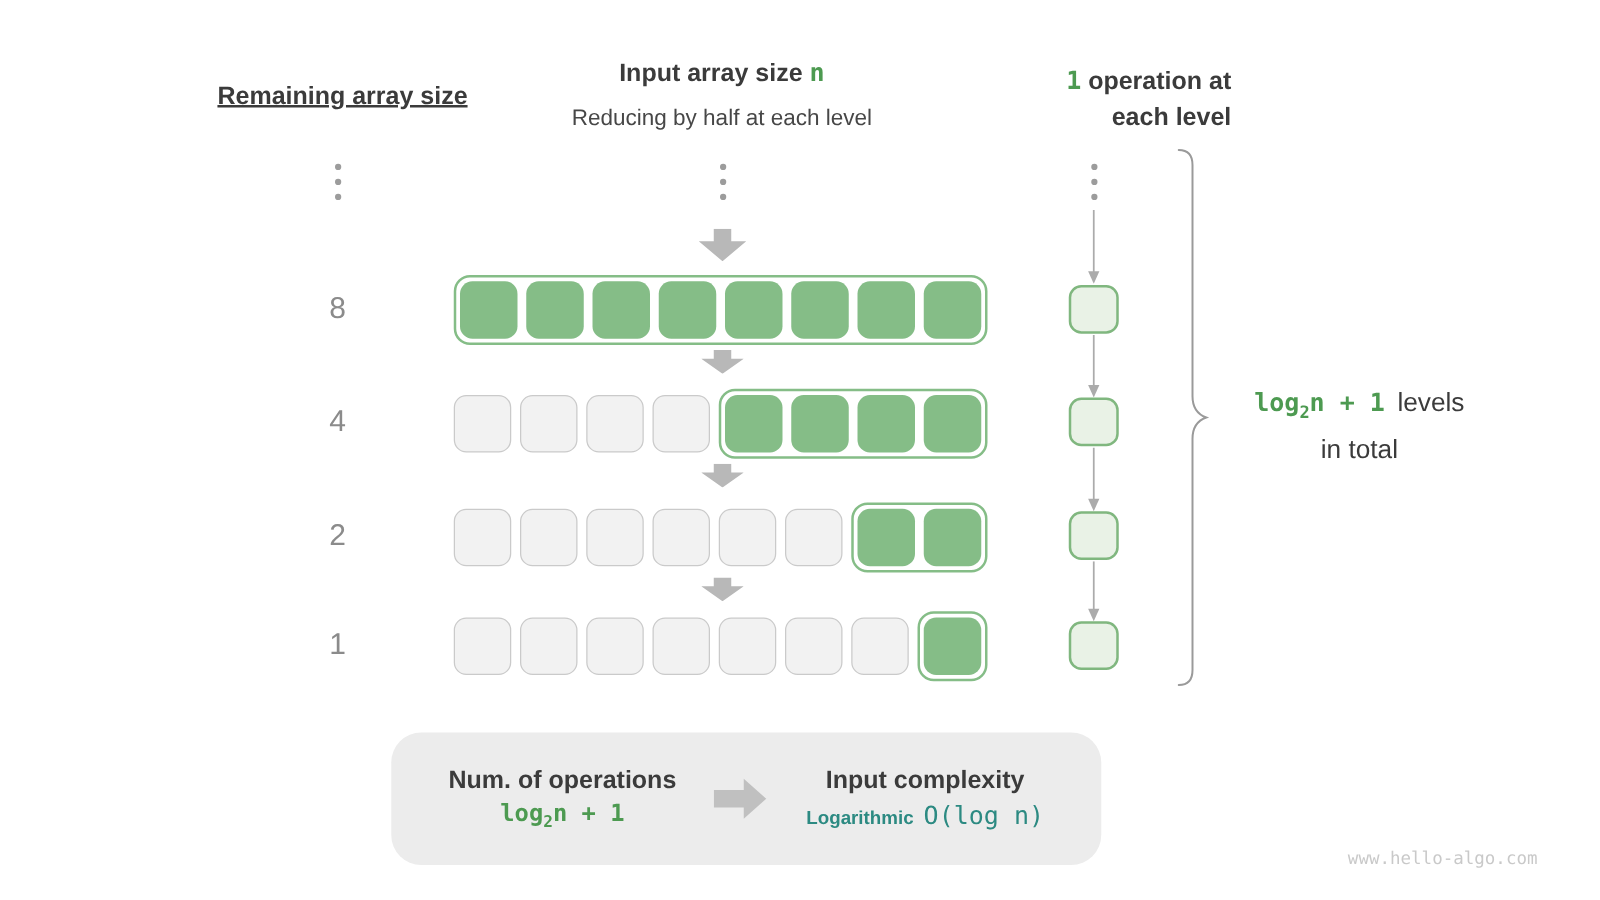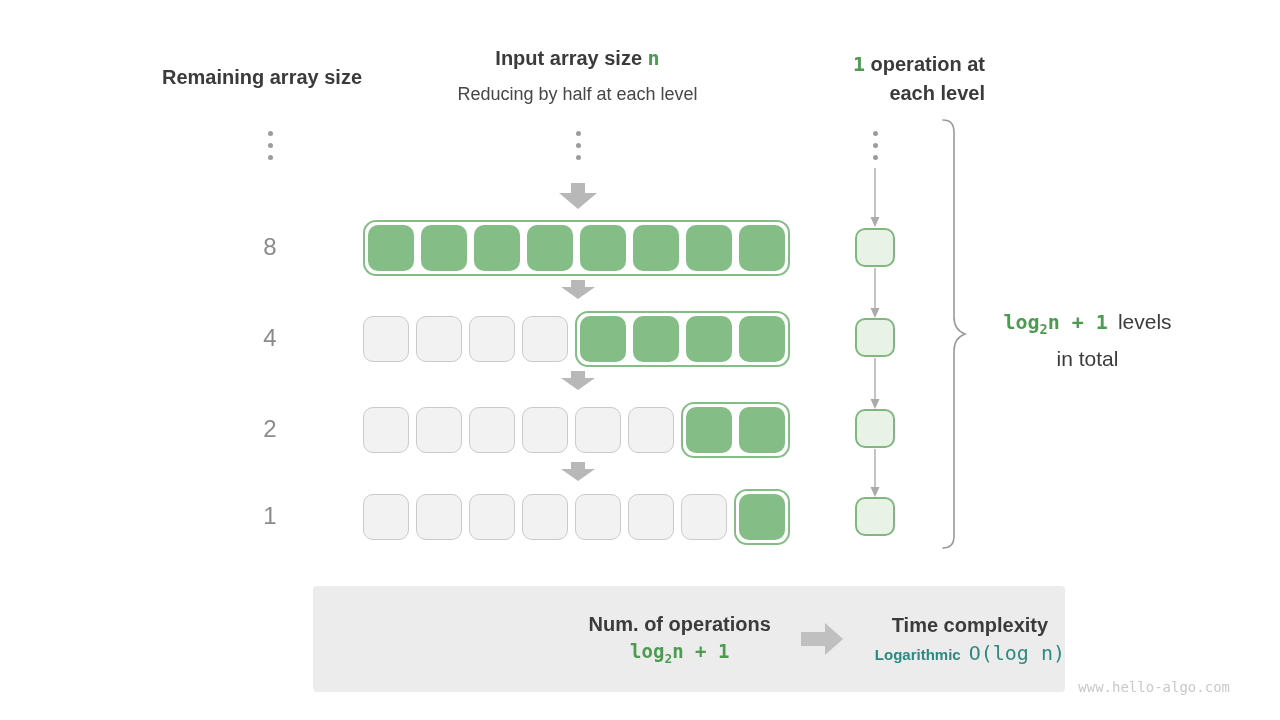--- a/index.html
+++ b/index.html
@@ -3,21 +3,21 @@
 <meta charset="utf-8">
 <style>
   * { margin:0; padding:0; box-sizing:border-box; }
   html,body { background:#ffffff; }
   .canvas {
     position:relative; width:1280px; height:720px; background:#ffffff;
     font-family:"Liberation Sans", sans-serif; overflow:hidden;
   }
   
   .hdr { position:absolute; text-align:center; color:#3b3b3b; font-weight:bold; font-size:20px; }
-  .hdr-remaining { left:112px; top:66px; width:300px; }
+  .hdr-remaining { left:124px; top:66px; width:300px;text-decoration:underline; }
   .hdr-input { left:375px; top:46px; width:405px; }
   .hdr-input-sub { left:375px; top:84px; width:405px; font-weight:normal; font-size:18px; color:#474747; }
   .hdr-ops { left:765px; top:50px; width:220px; line-height:29px;text-align:right; }
   .green-mono { font-family:"DejaVu Sans Mono", monospace; font-weight:bold; color:#4d9a51; }
   
   .dots { position:absolute; display:flex; flex-direction:column; gap:7px; align-items:center; width:6px; }
   .dots i { width:5px; height:5px; border-radius:50%; background:#9c9c9c; }
   
   .size-label { position:absolute; left:240px; width:60px; text-align:center;
                 font-size:24px; color:#8b8b8b; line-height:30px; }
@@ -33,23 +33,23 @@
   .connector { position:absolute; left:869px; width:12px; }
   
   .block-arrow { position:absolute; }
   
   .brace { position:absolute; left:938px; top:118px; }
   .brace-label { position:absolute; left:975px; top:307px; width:225px; text-align:center;
                  font-size:21px; color:#3b3b3b; line-height:30px; }
   .brace-label .green-mono { font-size:20px; }
   .brace-label .lv { margin-left:10px; }
   
-  .summary { position:absolute; left:313px; top:586px; width:752px; height:106px;
-             background:#ececec; border-radius:4px;
-             display:flex; align-items:center; justify-content:flex-end; gap:30px; }
+  .summary { position:absolute; left:313px; top:586px; width:568px; height:106px;
+             background:#ececec; border-radius:24px;
+             display:flex; align-items:center; justify-content:center; gap:30px; }
   .summary .blk { text-align:center; }
   .summary .blk-title { font-size:20px; font-weight:bold; color:#3b3b3b; }
   .summary .blk-value { margin-top:4px; font-size:19px; }
   .teal-word { color:#2c8a82; font-weight:bold; font-size:15px; }
   .teal-mono { color:#2c8a82; font-weight:normal; font-family:"DejaVu Sans Mono", monospace; font-size:20px; margin-left:8px; }
   
   .watermark { position:absolute; left:1040px; top:679px; width:190px; text-align:right;
                font-family:"DejaVu Sans Mono", monospace; font-size:14px; color:#c9c9c9; }
   sub { font-size:0.68em; }
 </style>
@@ -189,20 +189,20 @@
 
   <div class="summary">
     <div class="blk">
       <div class="blk-title">Num. of operations</div>
       <div class="blk-value green-mono"><span>log</span><sub>2</sub><span>n + 1</span></div>
     </div>
     <svg width="44" height="36">
       <polygon points="0,11 24,11 24,2 42,18 24,34 24,25 0,25" fill="#c0c0c0"></polygon>
     </svg>
     <div class="blk">
-      <div class="blk-title">Time complexity</div>
+      <div class="blk-title">Input complexity</div>
       <div class="blk-value"><span class="teal-word">Logarithmic</span><span class="teal-mono">O(log n)</span></div>
     </div>
   </div>
 
   <div class="watermark">www.hello-algo.com</div>
 
 </div>
 
 </body></html>

